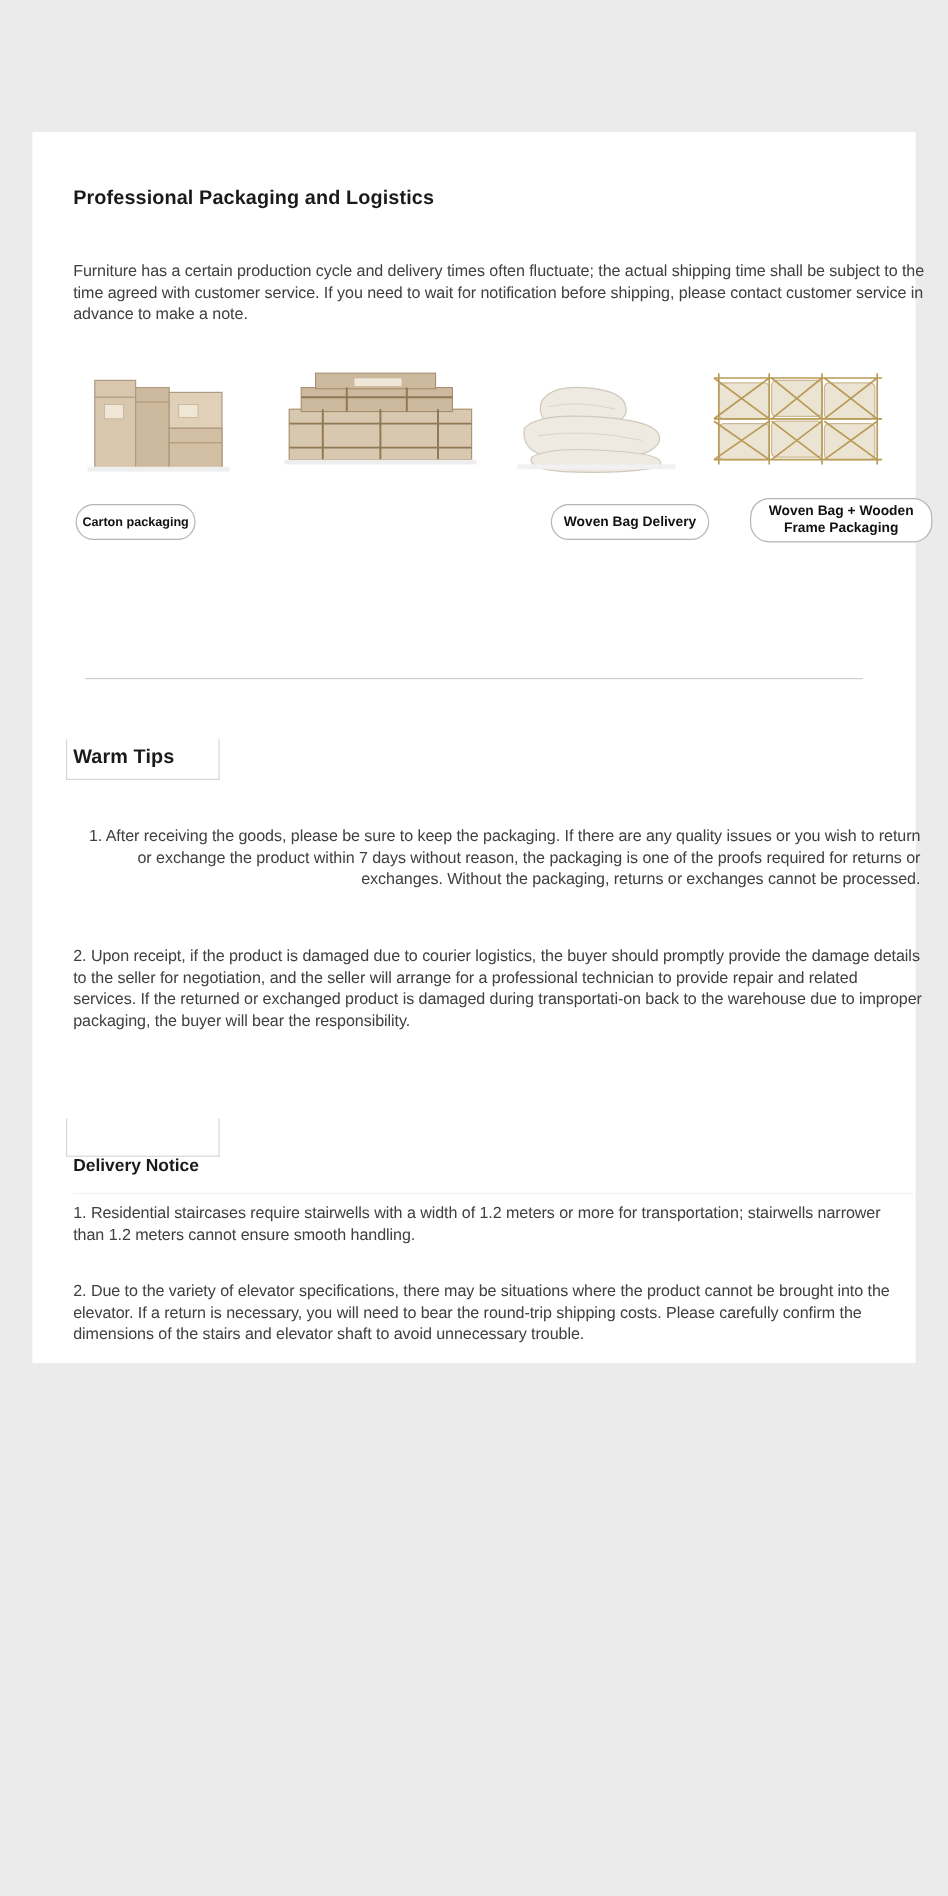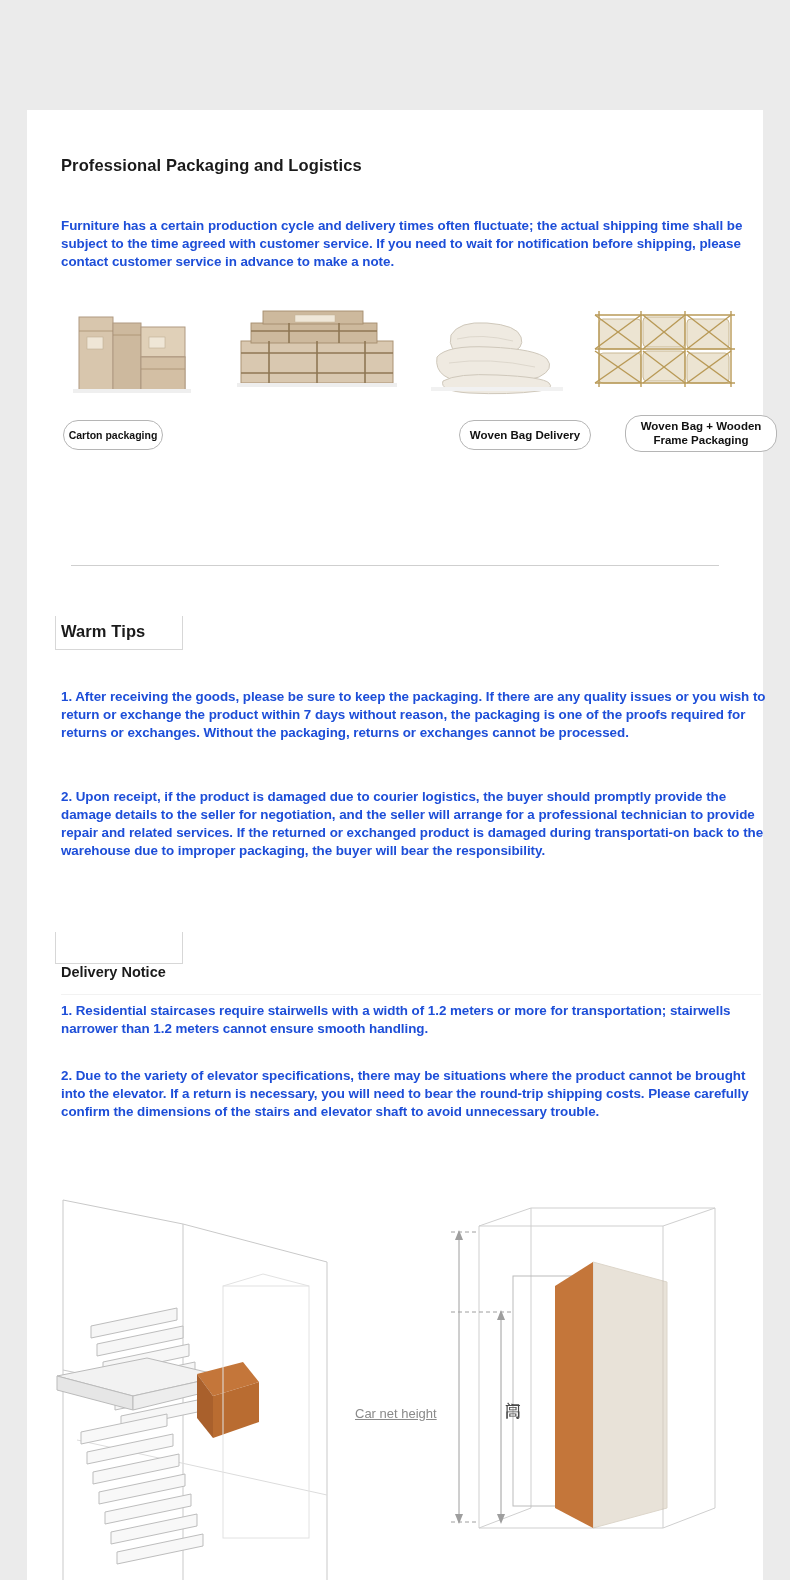--- a/index.html
+++ b/index.html
@@ -4,42 +4,42 @@
 <style>
   html, body {
     margin: 0;
     padding: 0;
     background: #ebebeb;
     font-family: "Liberation Sans", sans-serif;
   }
   #page {
     position: relative;
     width: 790px;
-    height: 1580px;
+    height: 1136px;
     background: #ebebeb;
     overflow: hidden;
   }
   .sheet {
     position: absolute;
     left: 27px;
     top: 110px;
     width: 736px;
     height: 1470px;
     background: #ffffff;
   }
   .section-title {
     font-size: 16.5px;
     font-weight: bold;
     color: #1a1a1a;
     letter-spacing: 0.1px;
   }
   .body-text {
     font-size: 13.4px;
-    font-weight: bold;
-    color: #1d4ed8;
+    font-weight: normal;
+    color: #404040;
     line-height: 1.35;
     letter-spacing: -0.05px;
   }
   
   .hdr-packaging {
     position: absolute;
     left: 34px;
     top: 46px;
   }
   .intro-para {
@@ -130,20 +130,21 @@
     border-left: 1px solid #d7d7d7;
     border-right: 1px solid #d7d7d7;
     border-bottom: 1px solid #d7d7d7;
     box-sizing: border-box;
   }
   .p-warm1 {
     position: absolute;
     left: 34px;
     top: 578px;
     width: 706px;
+    text-align: right;
   }
   .p-warm2 {
     position: absolute;
     left: 34px;
     top: 678px;
     width: 708px;
   }
   .hdr-delivery {
     position: absolute;
     left: 34px;

